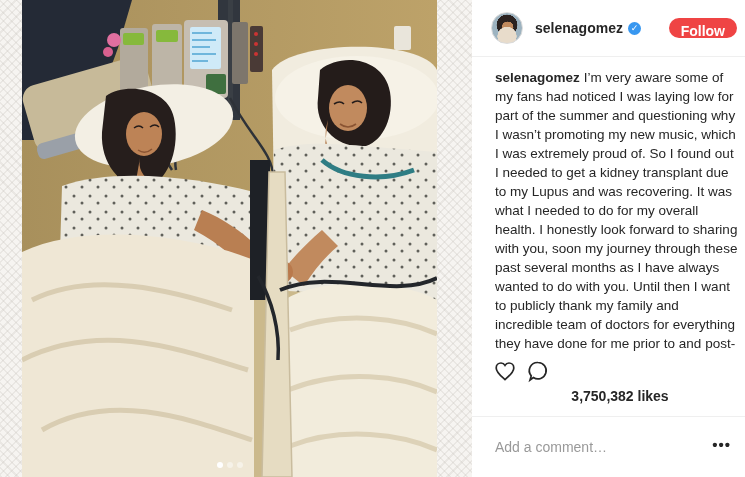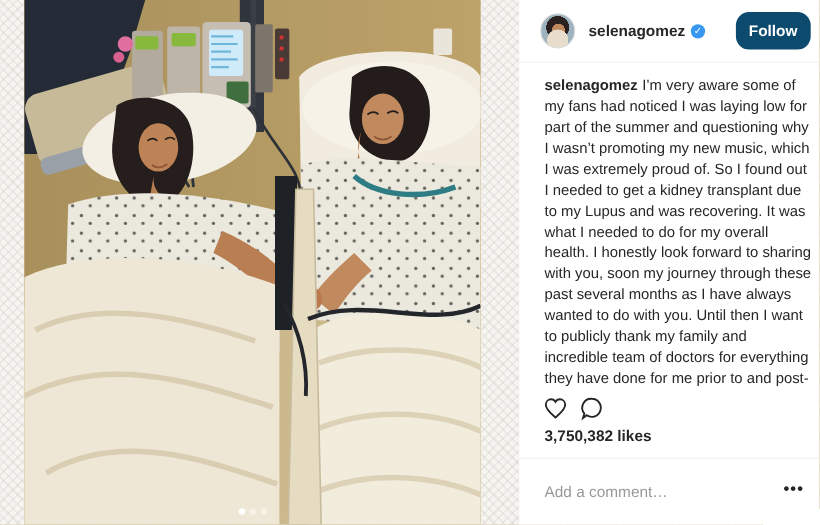--- a/index.html
+++ b/index.html
@@ -46,37 +46,37 @@
       radial-gradient(circle at 50% 40%, #2b2220 0 44%, #9db3c0 45%);
   }
   .username-wrap { display:flex; align-items:center; margin-left:12px; min-width:0; }
   .username { font-size:14px; font-weight:bold; color:#262626; }
   .verified {
     width:13px; height:13px; margin-left:5px; border-radius:50%;
     background:#3897f0; color:#fff; font-size:9px; line-height:13px;
     text-align:center; flex:0 0 13px;
   }
   .follow-btn {
-    margin-left:auto; background:#0c4a6e; color:#fff;
+    margin-left:auto; background:#ef4444; color:#fff;
     font-family:inherit; font-size:14px; font-weight:bold;
-    border:0; border-radius:12px; padding:5px 12px; height:34px; line-height:16px;
+    border:0; border-radius:12px; padding:5px 12px; height:20px; line-height:16px;
     cursor:pointer;
   }
 
   .caption-wrap {
     padding:11px 5px 0 23px; height:298px; flex:0 0 298px;
     overflow:hidden; font-size:13.5px; line-height:19px; color:#262626;
   }
   .caption-author { font-weight:bold; margin-right:4px; }
 
   .actions-row { display:flex; gap:9px; padding:4px 0 0 21px; align-items:center; }
   .action-icon { width:24px; height:24px; cursor:pointer; }
   .action-icon svg { display:block; width:24px; height:24px; stroke:#262626; fill:none; stroke-width:1.7; }
 
-  .likes-row { padding:5px 0 0 23px; font-size:14px; font-weight:bold; }
+  .likes-row { padding:5px 0 0 23px; font-size:14px; font-weight:bold;text-align:center; }
   .time-row  { padding:5px 0 0 23px; font-size:10px; color:#9b9b9b; letter-spacing:.4px; }
 
   .comment-row {
     margin-top:12px; border-top:1px solid #efefef;
     display:flex; align-items:center; flex:1;
     padding:0 14px 0 23px;
   }
   .comment-input {
     border:0; outline:none; flex:1; font-family:inherit;
     font-size:14px; color:#262626; background:transparent;

